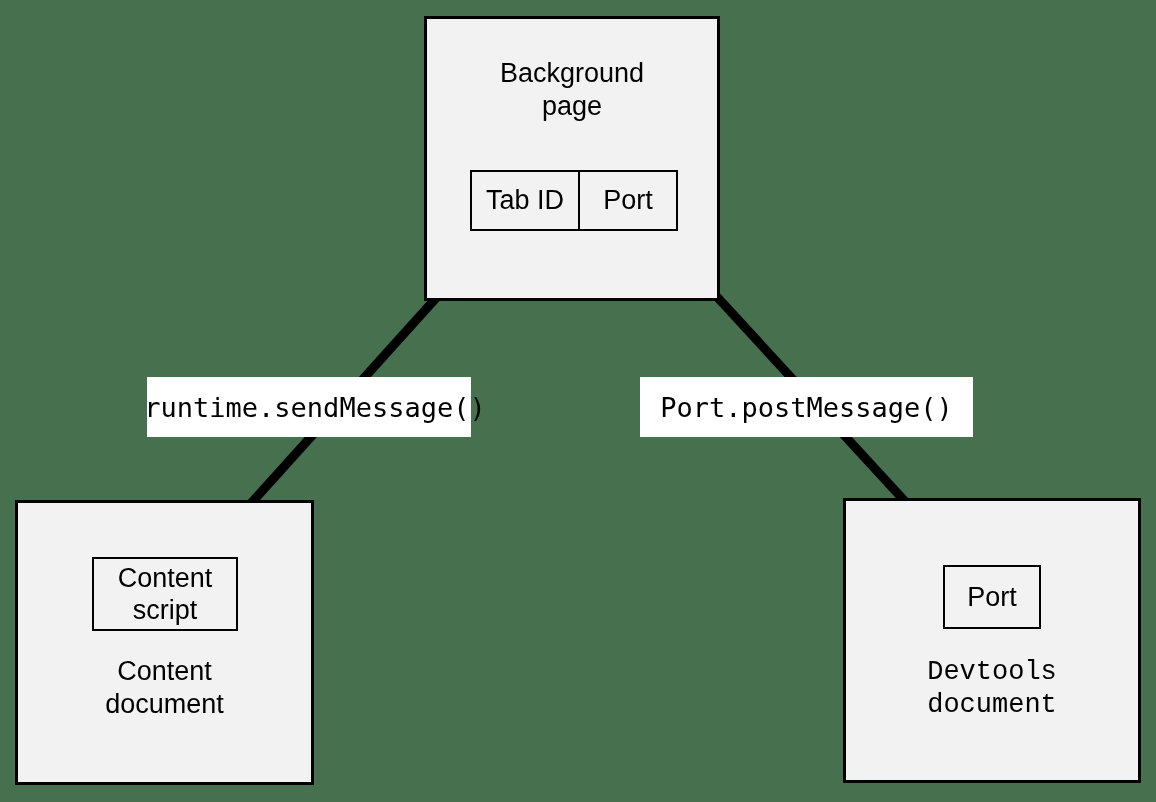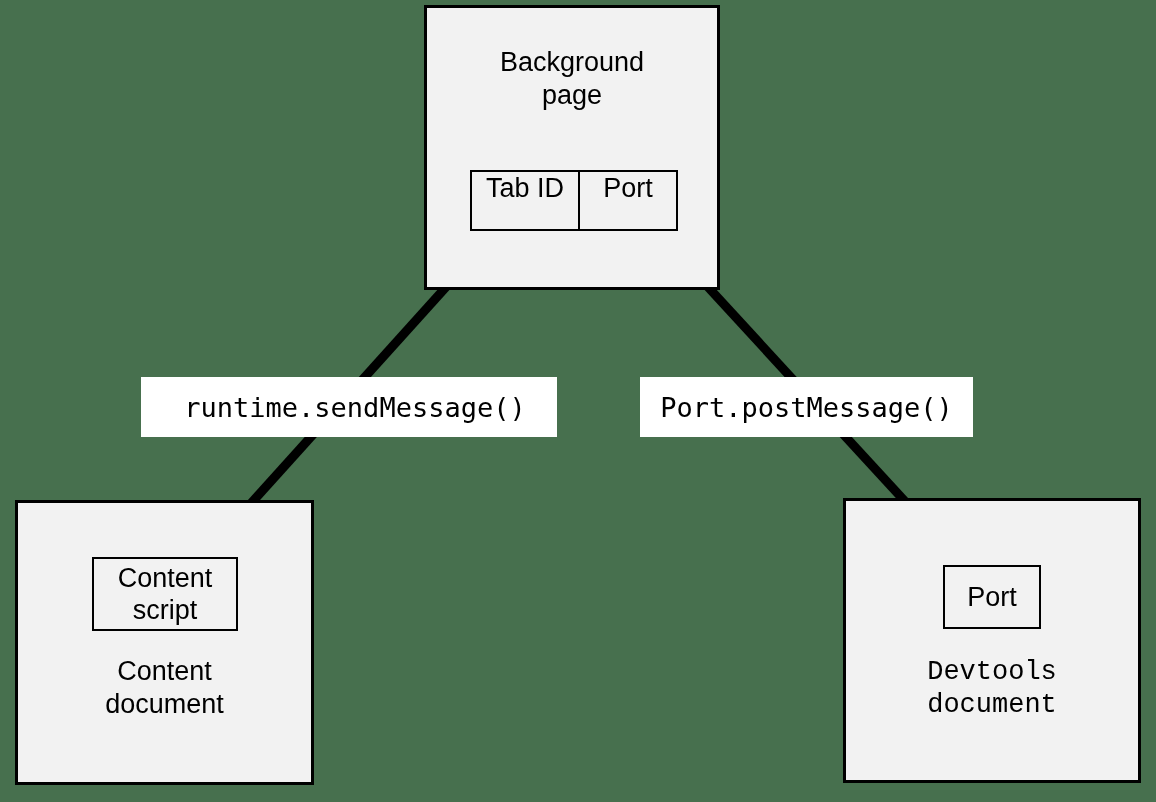--- a/index.html
+++ b/index.html
@@ -54,41 +54,42 @@
   }
   .cell-text {
     font-size: 27px;
     color: #000000;
     line-height: 1.2;
     white-space: pre-line;
   }
   
   #background-page {
     left: 424px;
-    top: 5px;
+    top: 16px;
     width: 296px;
     height: 285px;
   }
   #background-page-title {
     top: 38px;
   }
   
   #tabid-port-table {
     position: absolute;
     left: 470px;
     top: 170px;
     width: 208px;
     height: 61px;
     display: flex;
     border: 2px solid #000000;
     background: #f2f2f2;
     box-sizing: border-box;
   }
   #tabid-port-table .cell {
     display: flex;
+    align-items: center;
     justify-content: center;
     box-sizing: border-box;
   }
   #tabid-port-table .cell.first {
     width: 108px;
     border-right: 2px solid #000000;
   }
   #tabid-port-table .cell.second {
     flex: 1;
   }
@@ -132,23 +133,23 @@
     color: #000000;
     font-family: "DejaVu Sans Mono", "Liberation Mono", monospace;
     font-size: 27px;
     display: flex;
     align-items: center;
     justify-content: center;
     letter-spacing: 0px;
     box-sizing: border-box;
   }
   #label-send-message {
-    left: 141px;
+    left: 147px;
     top: 377px;
-    width: 416px;
+    width: 324px;
     height: 60px;
     padding-left: 12px;
   }
   #label-post-message {
     left: 640px;
     top: 377px;
     width: 333px;
     height: 60px;
   }
 </style>

